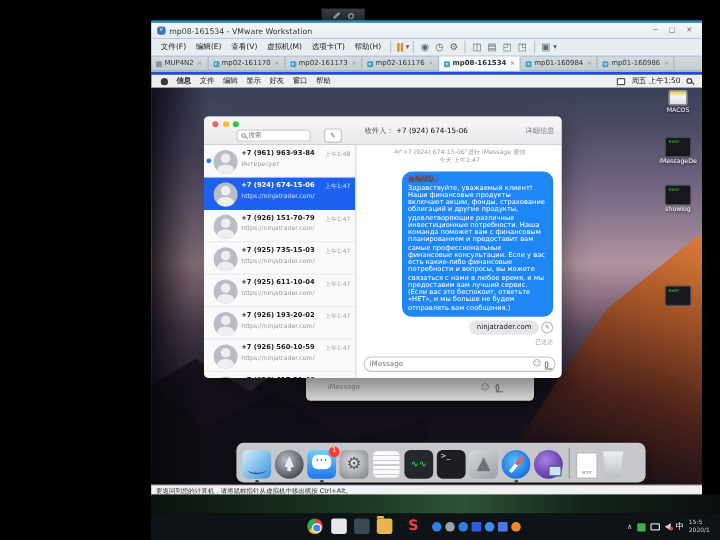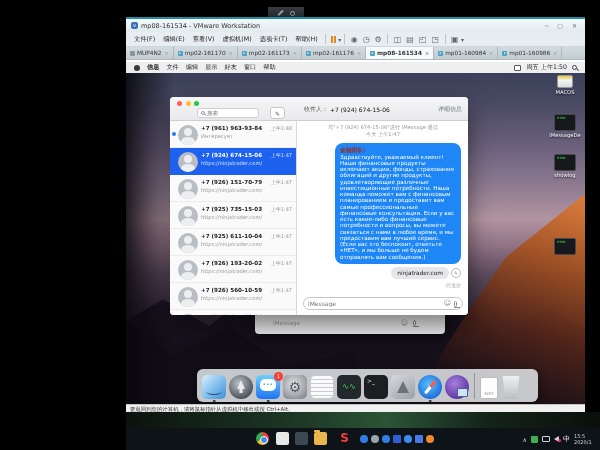--- a/index.html
+++ b/index.html
@@ -8,21 +8,21 @@
   .stage { position:relative; width:600px; height:450px; background:#000; }
   .abs { position:absolute; }
 
   
   .float-tab { left:268px; top:7px; width:36px; height:12px; background:#3b4046; border-radius:0 0 3px 3px;
     display:flex; align-items:center; justify-content:center; gap:6px; }
   .pin-glyph { width:7px; height:2px; background:#c7ccd2; transform:rotate(-45deg); border-radius:1px; }
   .dot-glyph { width:5px; height:5px; border:1.2px solid #c7ccd2; border-radius:50%; }
 
   
-  .vmw { left:126px; top:17px; width:459px; height:395px; background:#ffffff; border-top:2px solid #1f8da6;
+  .vmw { left:126px; top:17px; width:459px; height:395px; background:#1d4ed8; border-top:2px solid #1f8da6;
     box-shadow:0 0 14px rgba(0,0,0,.8); }
   .vmw-title { position:absolute; left:0; top:0; width:100%; height:13px; display:flex; align-items:center;
     padding:0 5px; gap:3px; background:linear-gradient(#f3f8fa,#e2eaee); }
   .vmw-logo { width:7px; height:7px; border-radius:2px; background:#3b73b9; color:#fff; font-size:5px; line-height:7px; text-align:center; }
   .vmw-title-text { font-size:6.5px; color:#333; flex:1; }
   .win-ctl { font-size:6px; color:#667076; padding:0 3px; }
   .vmw-menurow { position:absolute; left:0; top:13px; width:100%; height:15px; display:flex; align-items:center;
     padding:0 4px; background:#e7edf0; border-bottom:1px solid #cdd7db; }
   .vmenu { font-size:6.3px; color:#222; padding:0 4px; }
   .tsep { width:1px; height:10px; background:#bcc6ca; margin:0 3px; }

